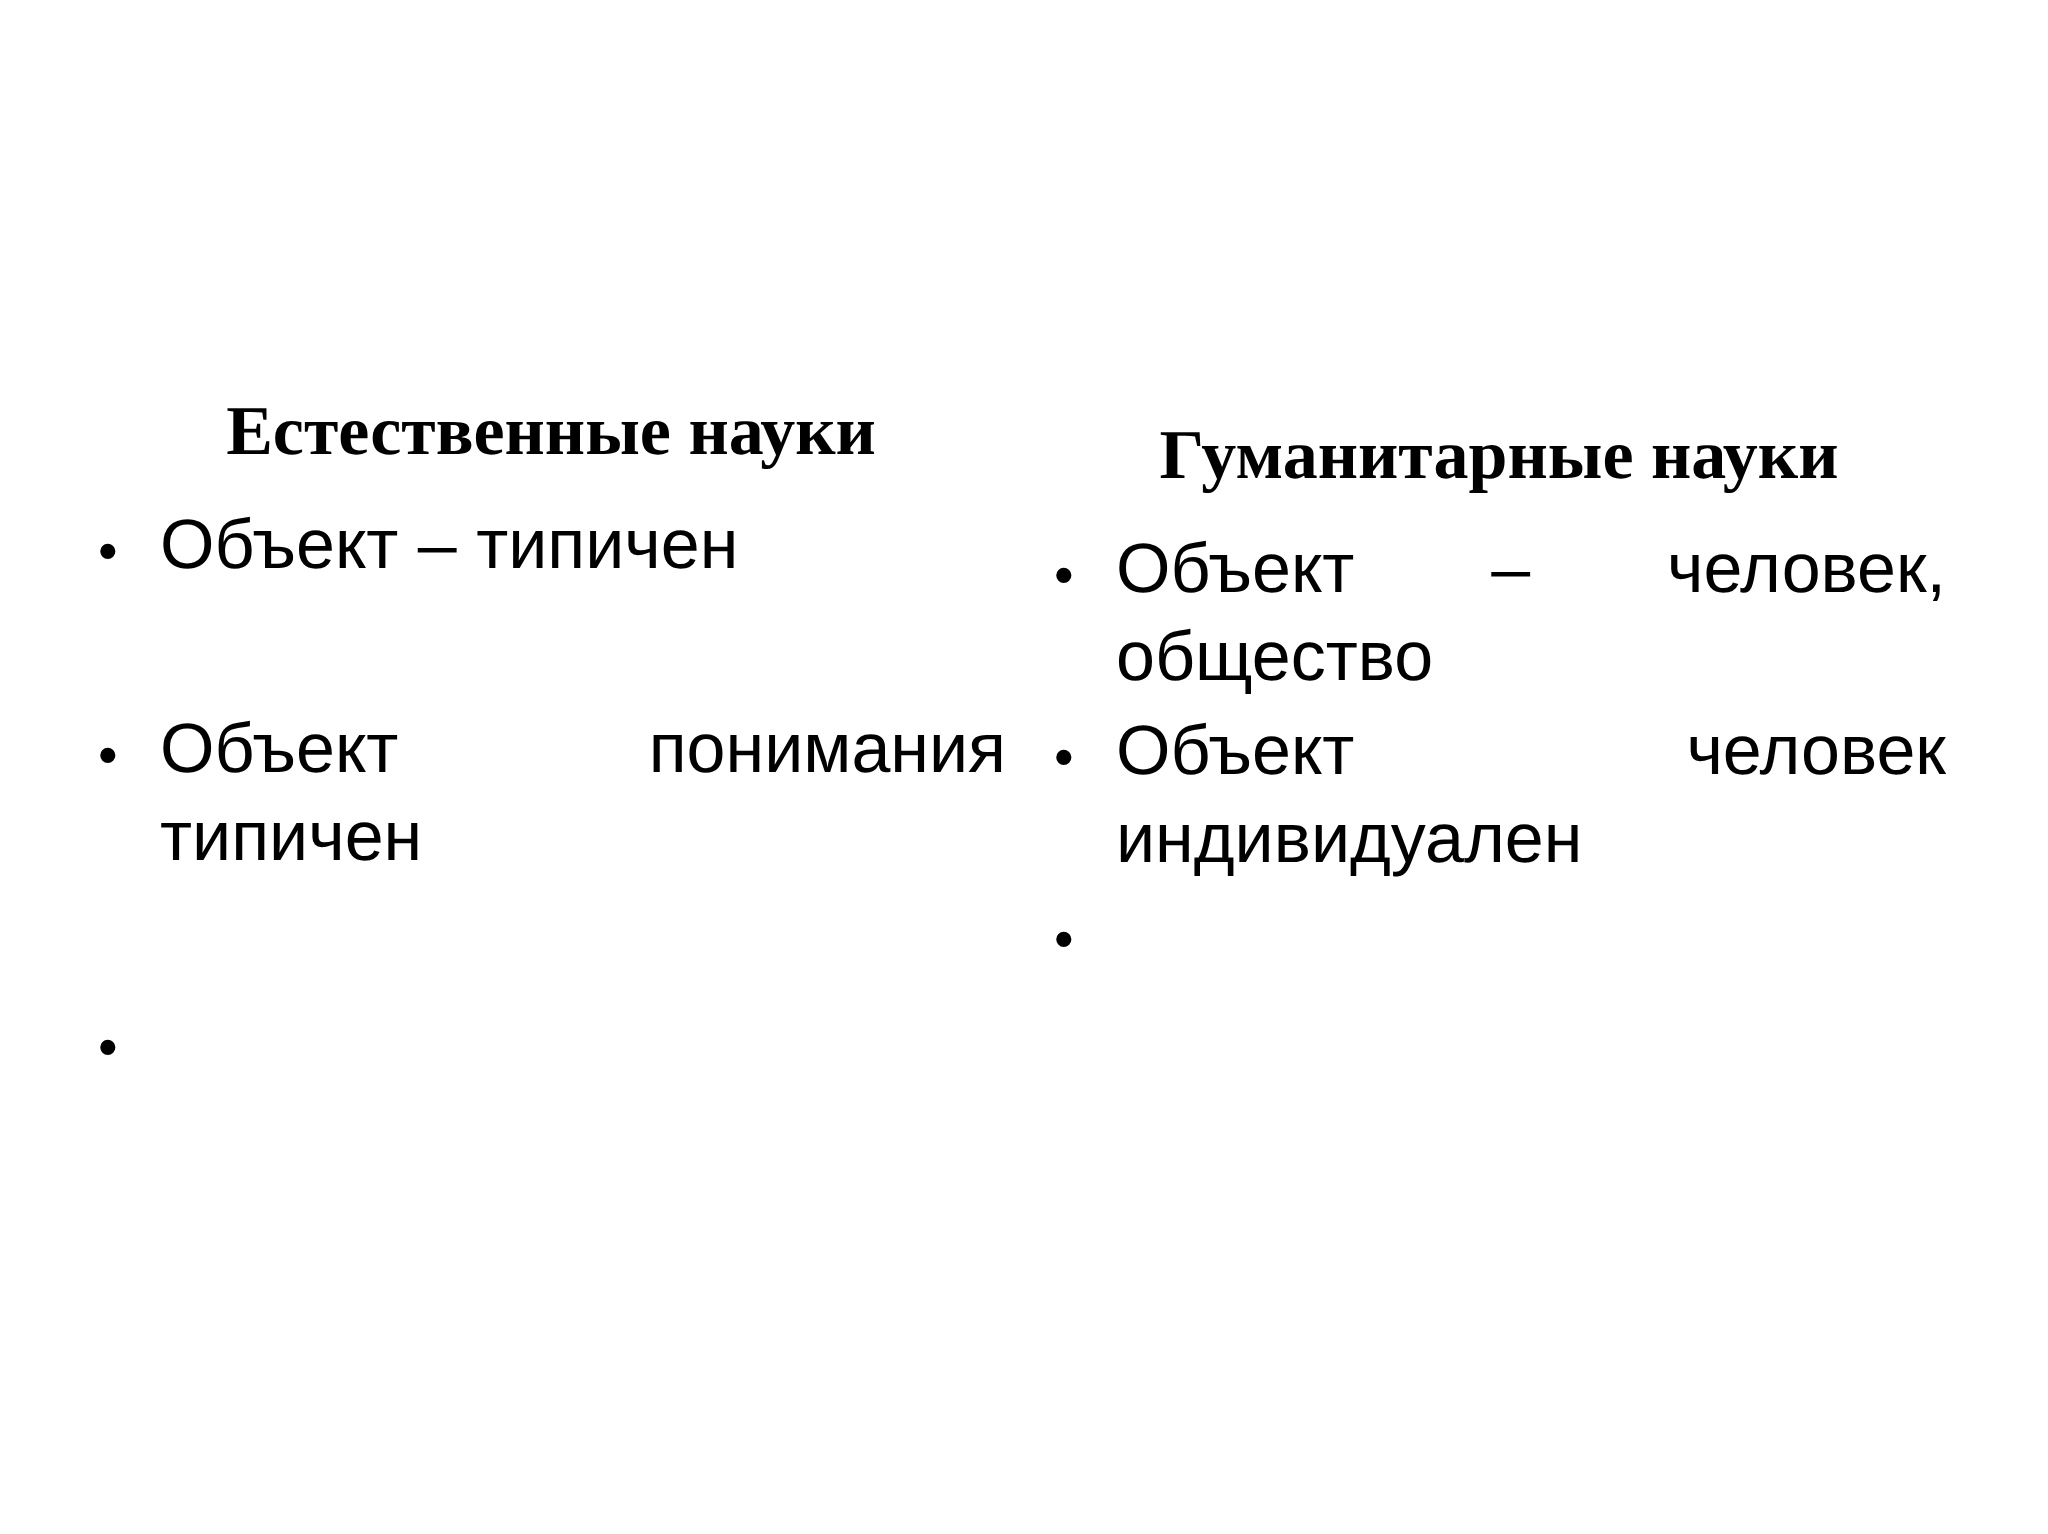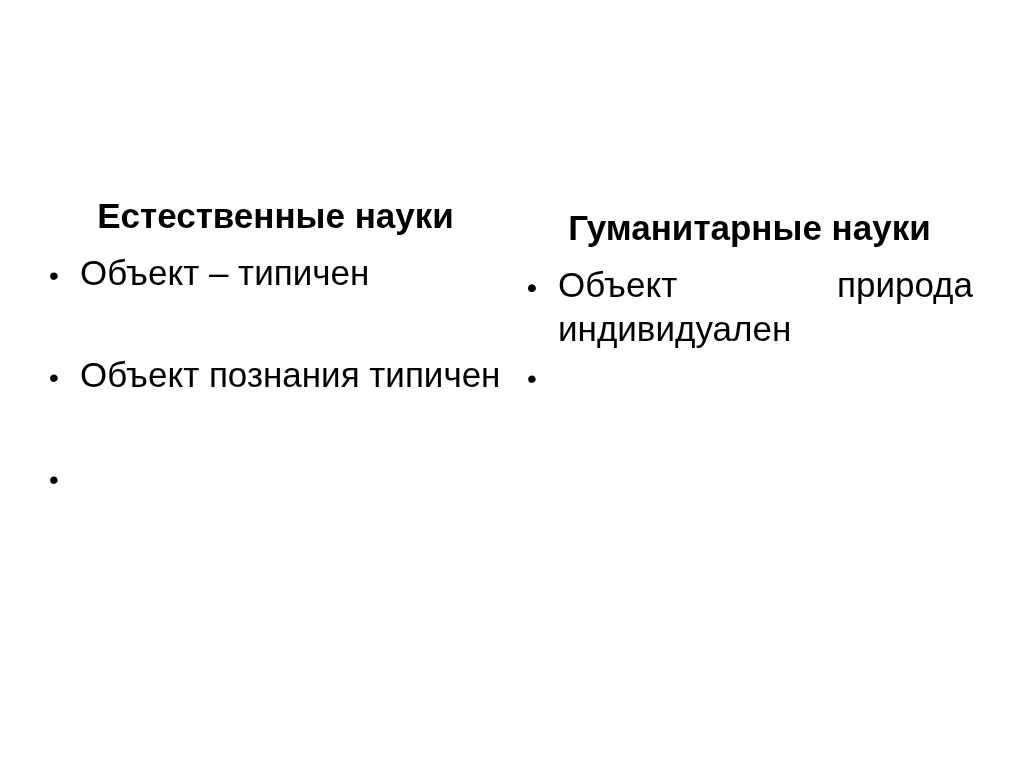--- a/index.html
+++ b/index.html
@@ -20,20 +20,21 @@
   }
   .col-left  { left: 48px;  width: 455px; }
   .col-right { left: 526px; width: 447px; margin-top: 12px; }
   .col-header {
     font-size: 35px;
     font-weight: bold;
     line-height: 44px;
     text-align: center;
     margin-bottom: 13px;
     white-space: nowrap;
+    font-family: Liberation Serif, serif;
   }
   ul.bullets { list-style: none; }
   li.bullet-item {
     position: relative;
     padding-left: 32px;
     font-size: 35px;
     line-height: 44px;
     text-align: justify;
     text-align-last: left;
   }
@@ -57,37 +58,38 @@
 
   <section class="col col-left">
     <h2 class="col-header">Естественные науки</h2>
     <ul class="bullets">
       <li class="bullet-item">
         <span class="dot">•</span>
         <span class="txt">Объект – типичен</span>
       </li>
       <li class="bullet-item">
         <span class="dot">•</span>
-        <span class="txt">Объект познания типичен</span>
+        <span class="txt">Объект понимания типичен</span>
       </li>
       <li class="bullet-item">
         <span class="dot">•</span>
       </li>
     </ul>
   </section>
 
   <section class="col col-right">
     <h2 class="col-header">Гуманитарные науки</h2>
     <ul class="bullets">
       <li class="bullet-item">
         <span class="dot">•</span>
+        <span class="txt">Объект – человек, общество</span>
       </li>
       <li class="bullet-item">
         <span class="dot">•</span>
-        <span class="txt">Объект природа индивидуален</span>
+        <span class="txt">Объект человек индивидуален</span>
       </li>
       <li class="bullet-item">
         <span class="dot">•</span>
       </li>
     </ul>
   </section>
 
 </div>
 
 </body></html>

